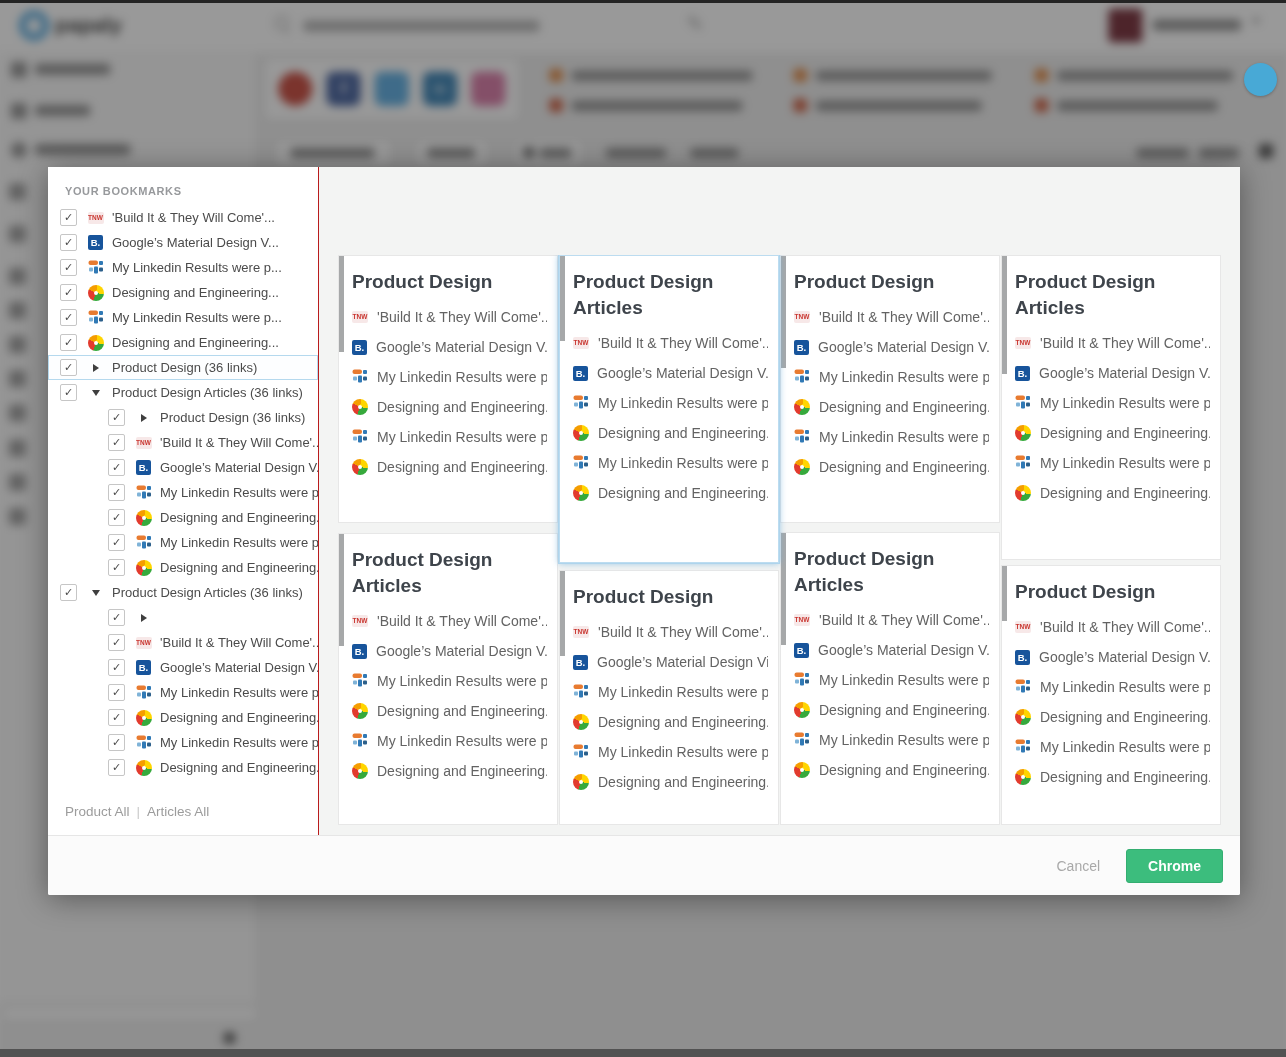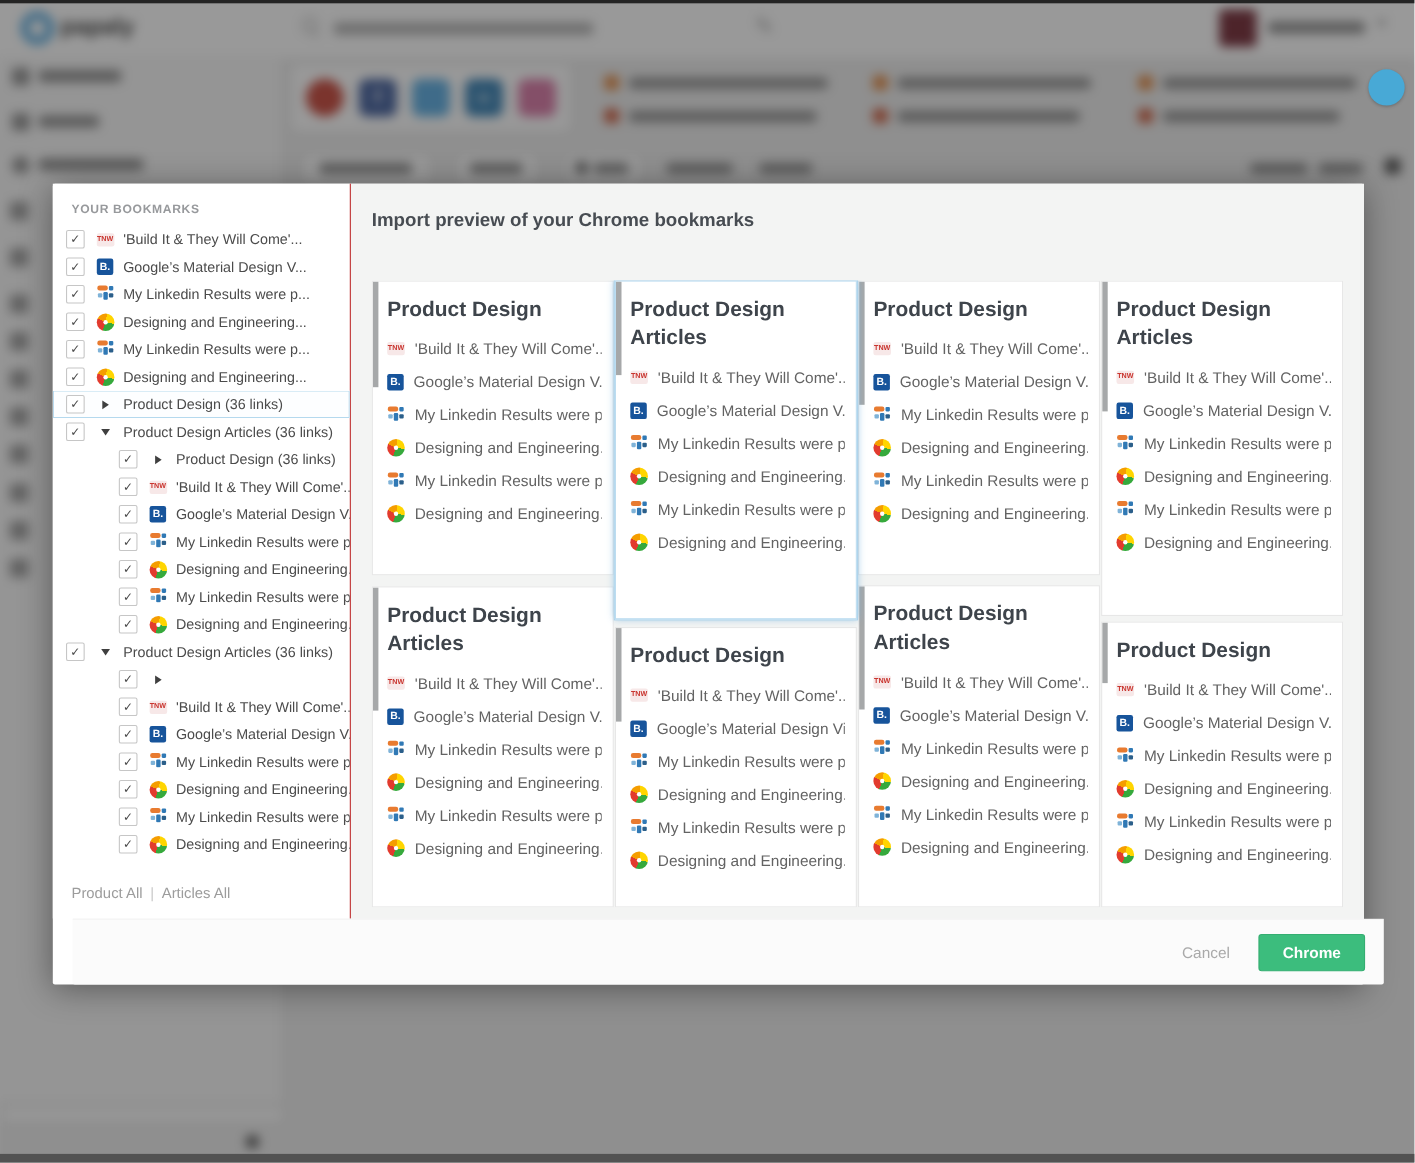--- a/index.html
+++ b/index.html
@@ -28,21 +28,21 @@
   .pill{height:23px;background:#fff;border-radius:3px;border:1px solid #e2e2e2;}
   .grid-ic{width:11px;height:11px;background:#6f6f6f;border-radius:2px;}
   
   .overlay{position:absolute;inset:0;background:rgba(38,38,38,0.47);}
   .strip-top{position:absolute;left:0;top:0;width:1286px;height:3px;background:#242424;}
   .strip-bottom{position:absolute;left:0;top:1049px;width:1286px;height:8px;background:#525252;}
   .chat-bubble{position:absolute;left:1244px;top:63px;width:33px;height:33px;border-radius:50%;background:#48a9d6;box-shadow:0 1px 3px rgba(0,0,0,.25);}
   
   .modal{position:absolute;left:48px;top:167px;width:1192px;height:728px;background:#fff;border-radius:2px;
          box-shadow:0 4px 30px rgba(0,0,0,.4);}
-  .m-side{position:absolute;left:0;top:0;width:270px;height:668px;background:#fff;border-right:1px solid #b91c1c;overflow:hidden;}
+  .m-side{position:absolute;left:0;top:0;width:270px;height:668px;background:#fff;border-right:6px solid #b91c1c;overflow:hidden;}
   .m-side-head{position:absolute;left:17px;top:18px;font-size:11px;font-weight:bold;letter-spacing:.6px;color:#97999c;}
   .tree{position:absolute;left:0;top:38px;width:270px;}
   .tree-row{display:flex;align-items:center;height:25px;padding-left:12px;box-sizing:border-box;}
   .tree-row.sel{background:#fdfeff;box-shadow:inset 0 0 0 1px #b5d9ee;}
   .cb{width:15px;height:15px;border:1px solid #c6c6c6;border-radius:2px;background:#fff;flex:none;
       display:flex;align-items:center;justify-content:center;font-size:11px;color:#4a4a4a;margin-right:10px;}
   .slot{width:17px;flex:none;display:flex;justify-content:center;align-items:center;margin-right:8px;}
   .arr-r{width:0;height:0;border-top:4.5px solid transparent;border-bottom:4.5px solid transparent;border-left:6px solid #3f3f3f;}
   .arr-d{width:0;height:0;border-left:4.5px solid transparent;border-right:4.5px solid transparent;border-top:6px solid #3f3f3f;}
   .t-label{font-size:13px;color:#4b4b4b;white-space:nowrap;overflow:hidden;}
@@ -77,21 +77,21 @@
   .link-row .t{font-size:14px;color:#636363;margin-left:9px;white-space:nowrap;overflow:hidden;}
   .fi{flex:none;display:block;}
   .fi-tnw{width:16px;height:12px;background:#f7e8e8;border-radius:2px;color:#c9352f;font-size:6.5px;font-weight:bold;
           line-height:12px;text-align:center;}
   .fi-b{width:15px;height:15px;background:#17549b;border-radius:2px;color:#fff;font-size:9.5px;font-weight:bold;
         line-height:15px;text-align:center;}
   .fi-sw{width:16px;height:16px;border-radius:50%;position:relative;
          background:conic-gradient(from 200deg,#e23b2e 0 95deg,#f59d00 95deg 170deg,#ffd500 170deg 260deg,#36a93c 260deg 360deg);}
   .fi-sw::after{content:"";position:absolute;inset:6px;background:#fff;border-radius:50%;}
   .m-footer{position:absolute;left:0;bottom:0;width:1192px;height:60px;background:#fbfbfb;border-top:1px solid #e6e6e6;
-            box-sizing:border-box;display:flex;align-items:center;justify-content:flex-end;padding-right:17px;border-radius:0 0 2px 2px;margin-left:18px;}
+            box-sizing:border-box;display:flex;align-items:center;justify-content:flex-end;padding-right:17px;border-radius:0 0 2px 2px;}
   .btn-cancel{font-size:14px;color:#a9a9a9;margin-right:26px;cursor:pointer;}
   .btn-import{background:#3cbd7d;border:1px solid #34ae71;color:#fff;font-size:14px;font-weight:bold;
               padding:8px 21px;border-radius:3px;cursor:pointer;}
 </style>
 </head>
 <body>
 
 <div class="bg">
   <div class="abs topbar"></div>
   <div class="abs logo-ring"></div>
@@ -359,21 +359,20 @@
             <span class="fi fi-sw"></span>
           </span>
           <span class="t-label">Designing and Engineering...</span>
         </div>
       </div>
     <div class="m-side-foot">
       <a>Product All</a><span class="sep">|</span><a>Articles All</a>
     </div>
   </div>
   <div class="m-main">
-    <div class="m-title">Import preview of your Chrome bookmarks</div>
     <div class="grid">
         <div class="gcol">
           <div class="card">
             <span class="accent"></span>
             <div class="card-title">Product Design</div>
             <div class="link-row">
               <span class="fi fi-tnw">TNW</span>
               <span class="t">'Build It &amp; They Will Come'...</span>
             </div>
             <div class="link-row">

